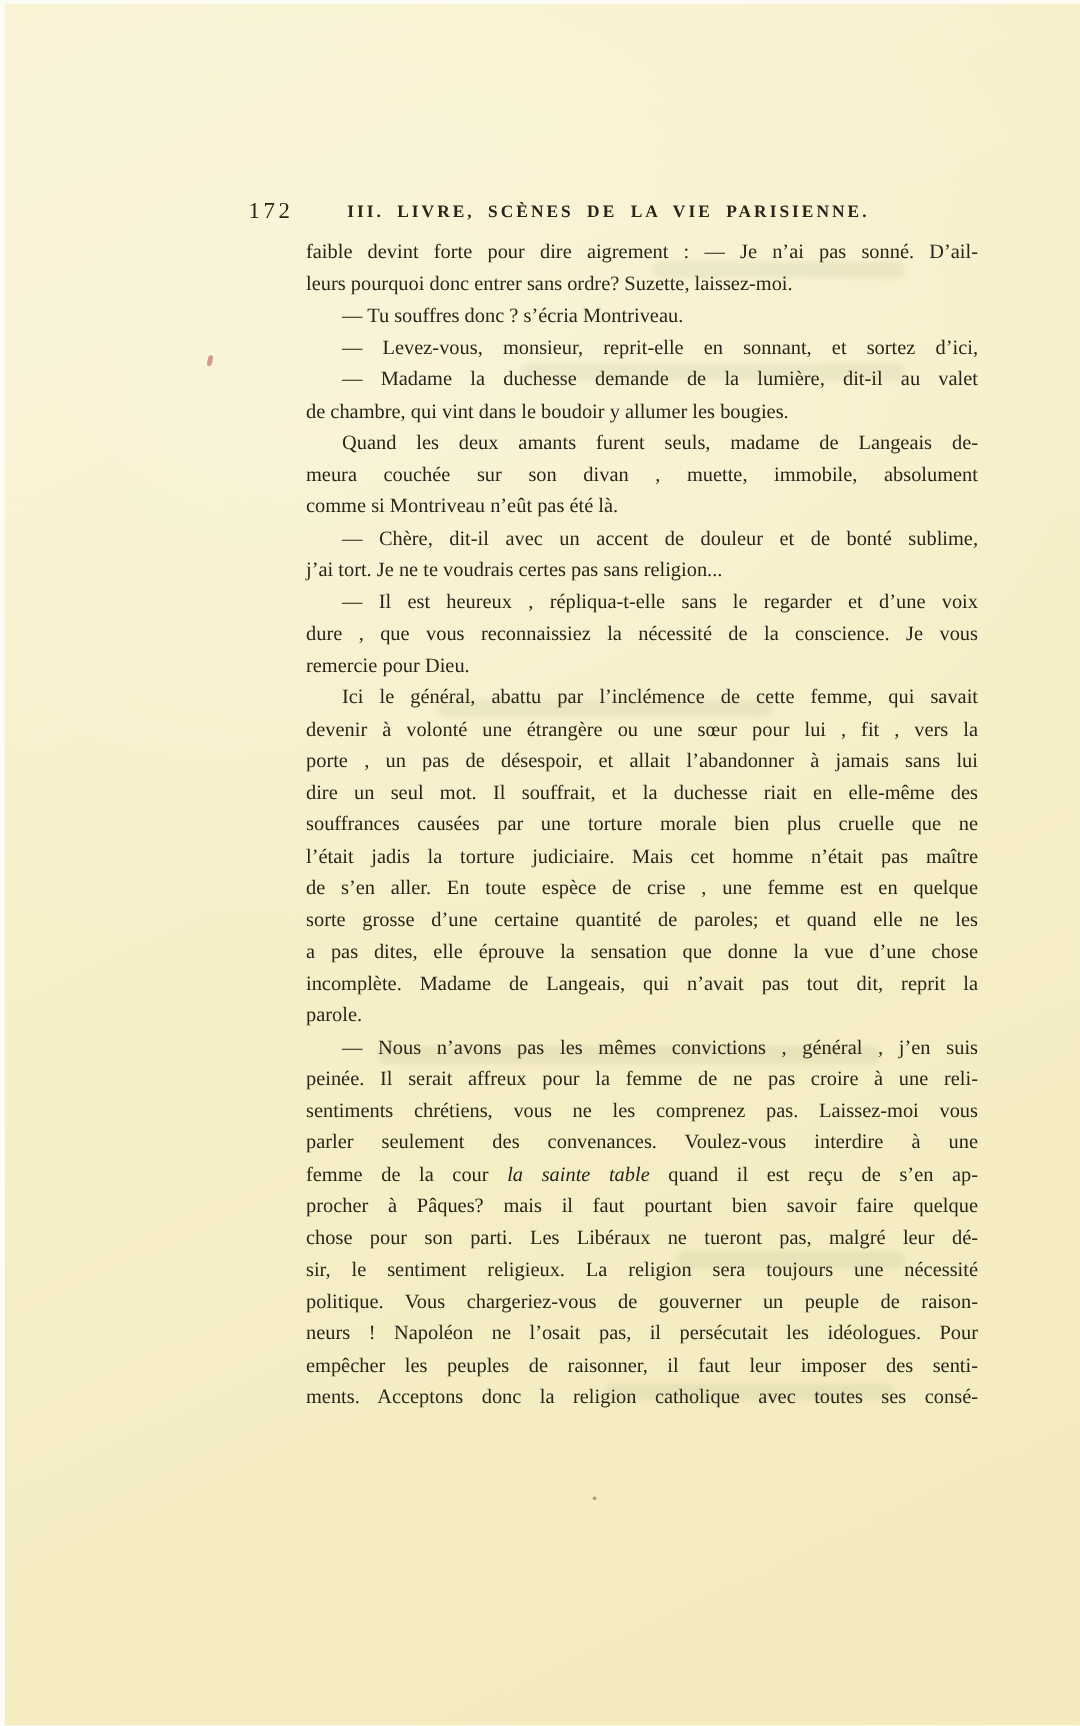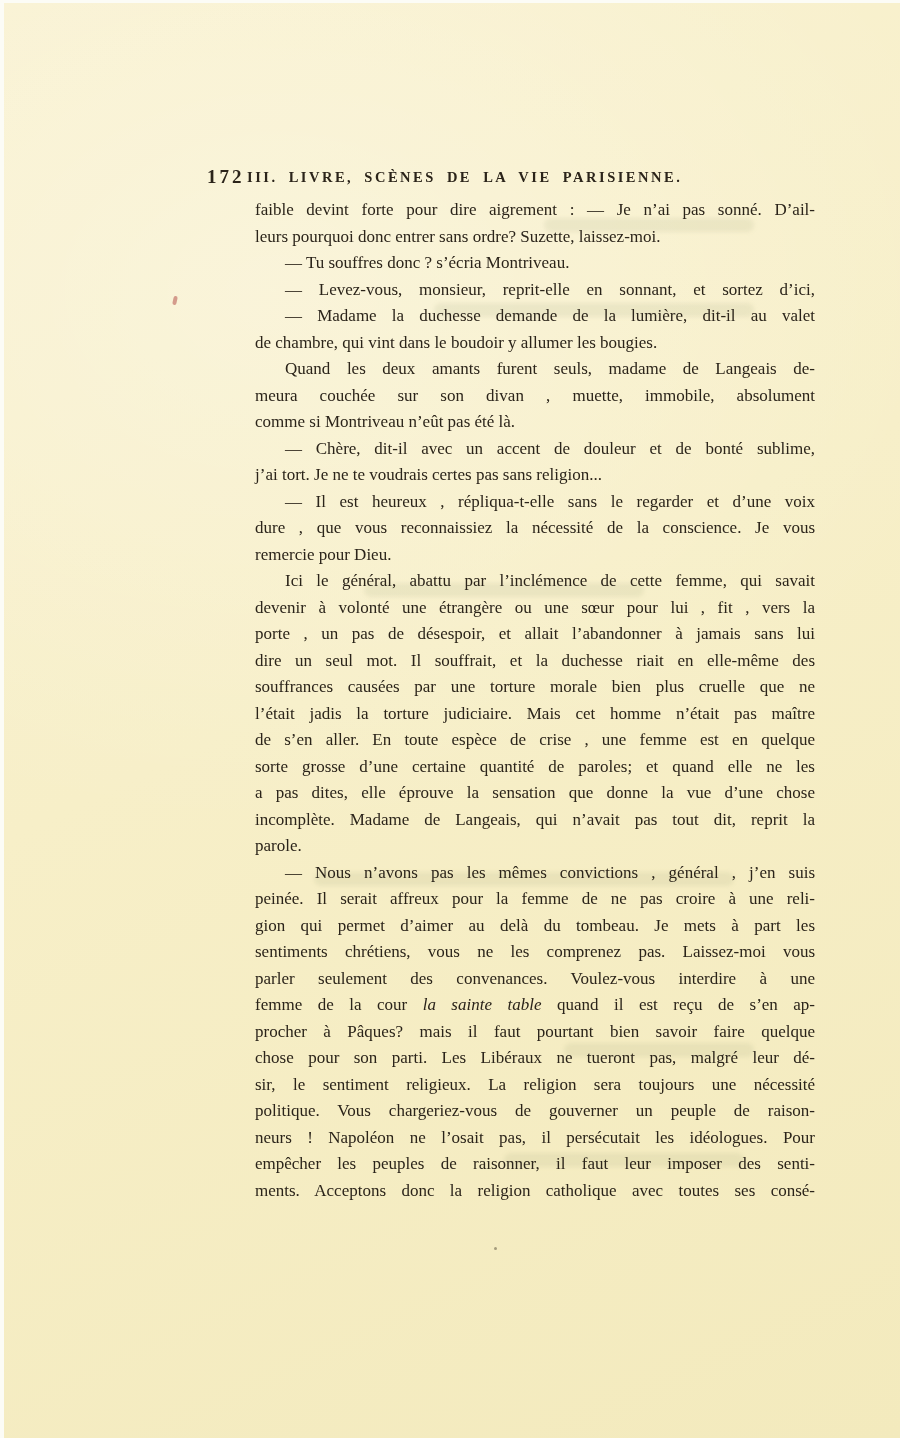--- a/index.html
+++ b/index.html
@@ -33,25 +33,25 @@
   .st4{left:310px;top:869px;width:420px;height:14px;}
   .st5{left:560px;top:1040px;width:190px;height:14px;}
   .st6{left:500px;top:1150px;width:240px;height:14px;}
 
   .pagehead{
     position:absolute;left:203px;top:163px;width:560px;height:26px;
     color:var(--ink);
   }
   .pageno{
     position:absolute;left:0;top:0;
-    font-size:19px;font-weight:bold;letter-spacing:3px;
+    font-size:19px;font-weight:normal;letter-spacing:3px;
   }
   .running{
     position:absolute;left:40px;right:0;top:3px;
-    text-align:left;
+    text-align:center;
     font-size:14.5px;font-weight:bold;
     letter-spacing:2.5px;word-spacing:5px;
     white-space:nowrap;
   }
 
   .text-block{
     position:absolute;left:203px;top:194px;width:560px;
     color:var(--ink);
     font-size:17px;line-height:26.5px;margin-left:48px;
   }
@@ -113,21 +113,20 @@
         <div class="line"><span>dire un seul mot. Il souffrait, et la duchesse riait en elle-même des</span></div>
         <div class="line"><span>souffrances causées par une torture morale bien plus cruelle que ne</span></div>
         <div class="line"><span>l’était jadis la torture judiciaire. Mais cet homme n’était pas maître</span></div>
         <div class="line"><span>de s’en aller. En toute espèce de crise , une femme est en quelque</span></div>
         <div class="line"><span>sorte grosse d’une certaine quantité de paroles; et quand elle ne les</span></div>
         <div class="line"><span>a pas dites, elle éprouve la sensation que donne la vue d’une chose</span></div>
         <div class="line"><span>incomplète. Madame de Langeais, qui n’avait pas tout dit, reprit la</span></div>
         <div class="line last"><span>parole.</span></div>
         <div class="line indent"><span>— Nous n’avons pas les mêmes convictions , général , j’en suis</span></div>
         <div class="line"><span>peinée. Il serait affreux pour la femme de ne pas croire à une reli-</span></div>
-        <div class="line"><span>gion qui permet d’aimer au delà du tombeau. Je mets à part les</span></div>
         <div class="line"><span>sentiments chrétiens, vous ne les comprenez pas. Laissez-moi vous</span></div>
         <div class="line"><span>parler seulement des convenances. Voulez-vous interdire à une</span></div>
         <div class="line"><span>femme de la cour </span><span class="it">la sainte table</span><span> quand il est reçu de s’en ap-</span></div>
         <div class="line"><span>procher à Pâques? mais il faut pourtant bien savoir faire quelque</span></div>
         <div class="line"><span>chose pour son parti. Les Libéraux ne tueront pas, malgré leur dé-</span></div>
         <div class="line"><span>sir, le sentiment religieux. La religion sera toujours une nécessité</span></div>
         <div class="line"><span>politique. Vous chargeriez-vous de gouverner un peuple de raison-</span></div>
         <div class="line"><span>neurs ! Napoléon ne l’osait pas, il persécutait les idéologues. Pour</span></div>
         <div class="line"><span>empêcher les peuples de raisonner, il faut leur imposer des senti-</span></div>
         <div class="line"><span>ments. Acceptons donc la religion catholique avec toutes ses consé-</span></div>

